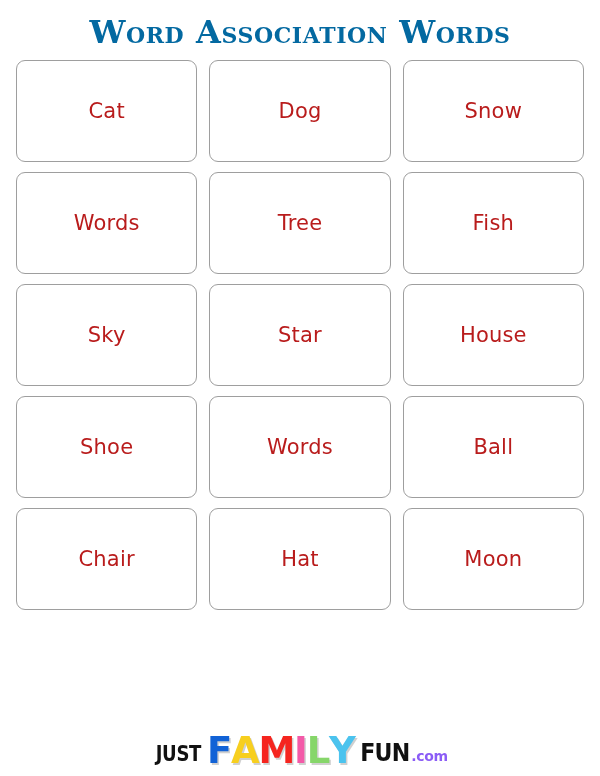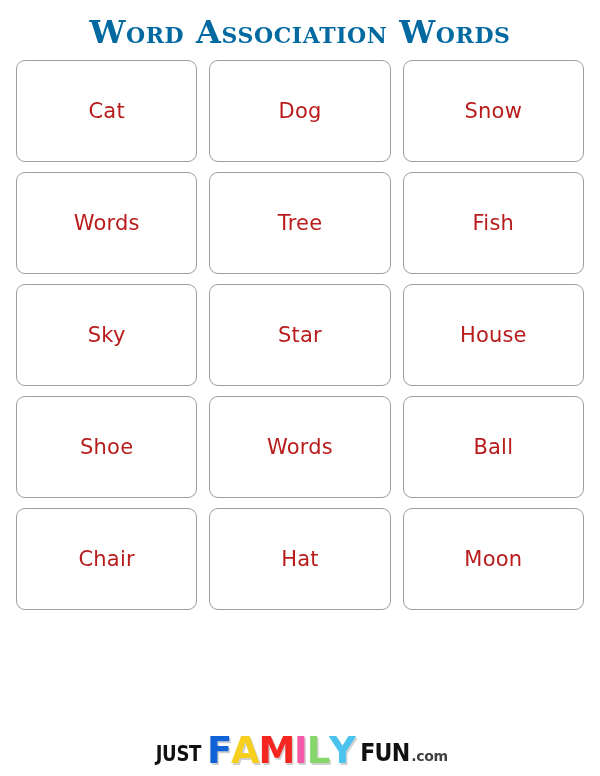--- a/index.html
+++ b/index.html
@@ -129,21 +129,21 @@
     margin-left: 3px;
     transform: scaleX(0.92);
     transform-origin: left baseline;
   }
 
   .logo-com {
     font-family: "DejaVu Sans", sans-serif;
     font-weight: bold;
     font-size: 14px;
     letter-spacing: -0.3px;
-    color: #404040;
+    color: #8b5cf6;
     margin-left: 0px;
   }
 </style>
 </head>
 <body>
 
 <div class="page">
 
   <div class="title-wrap">
     <h1 class="page-title">Word Association Words</h1>

